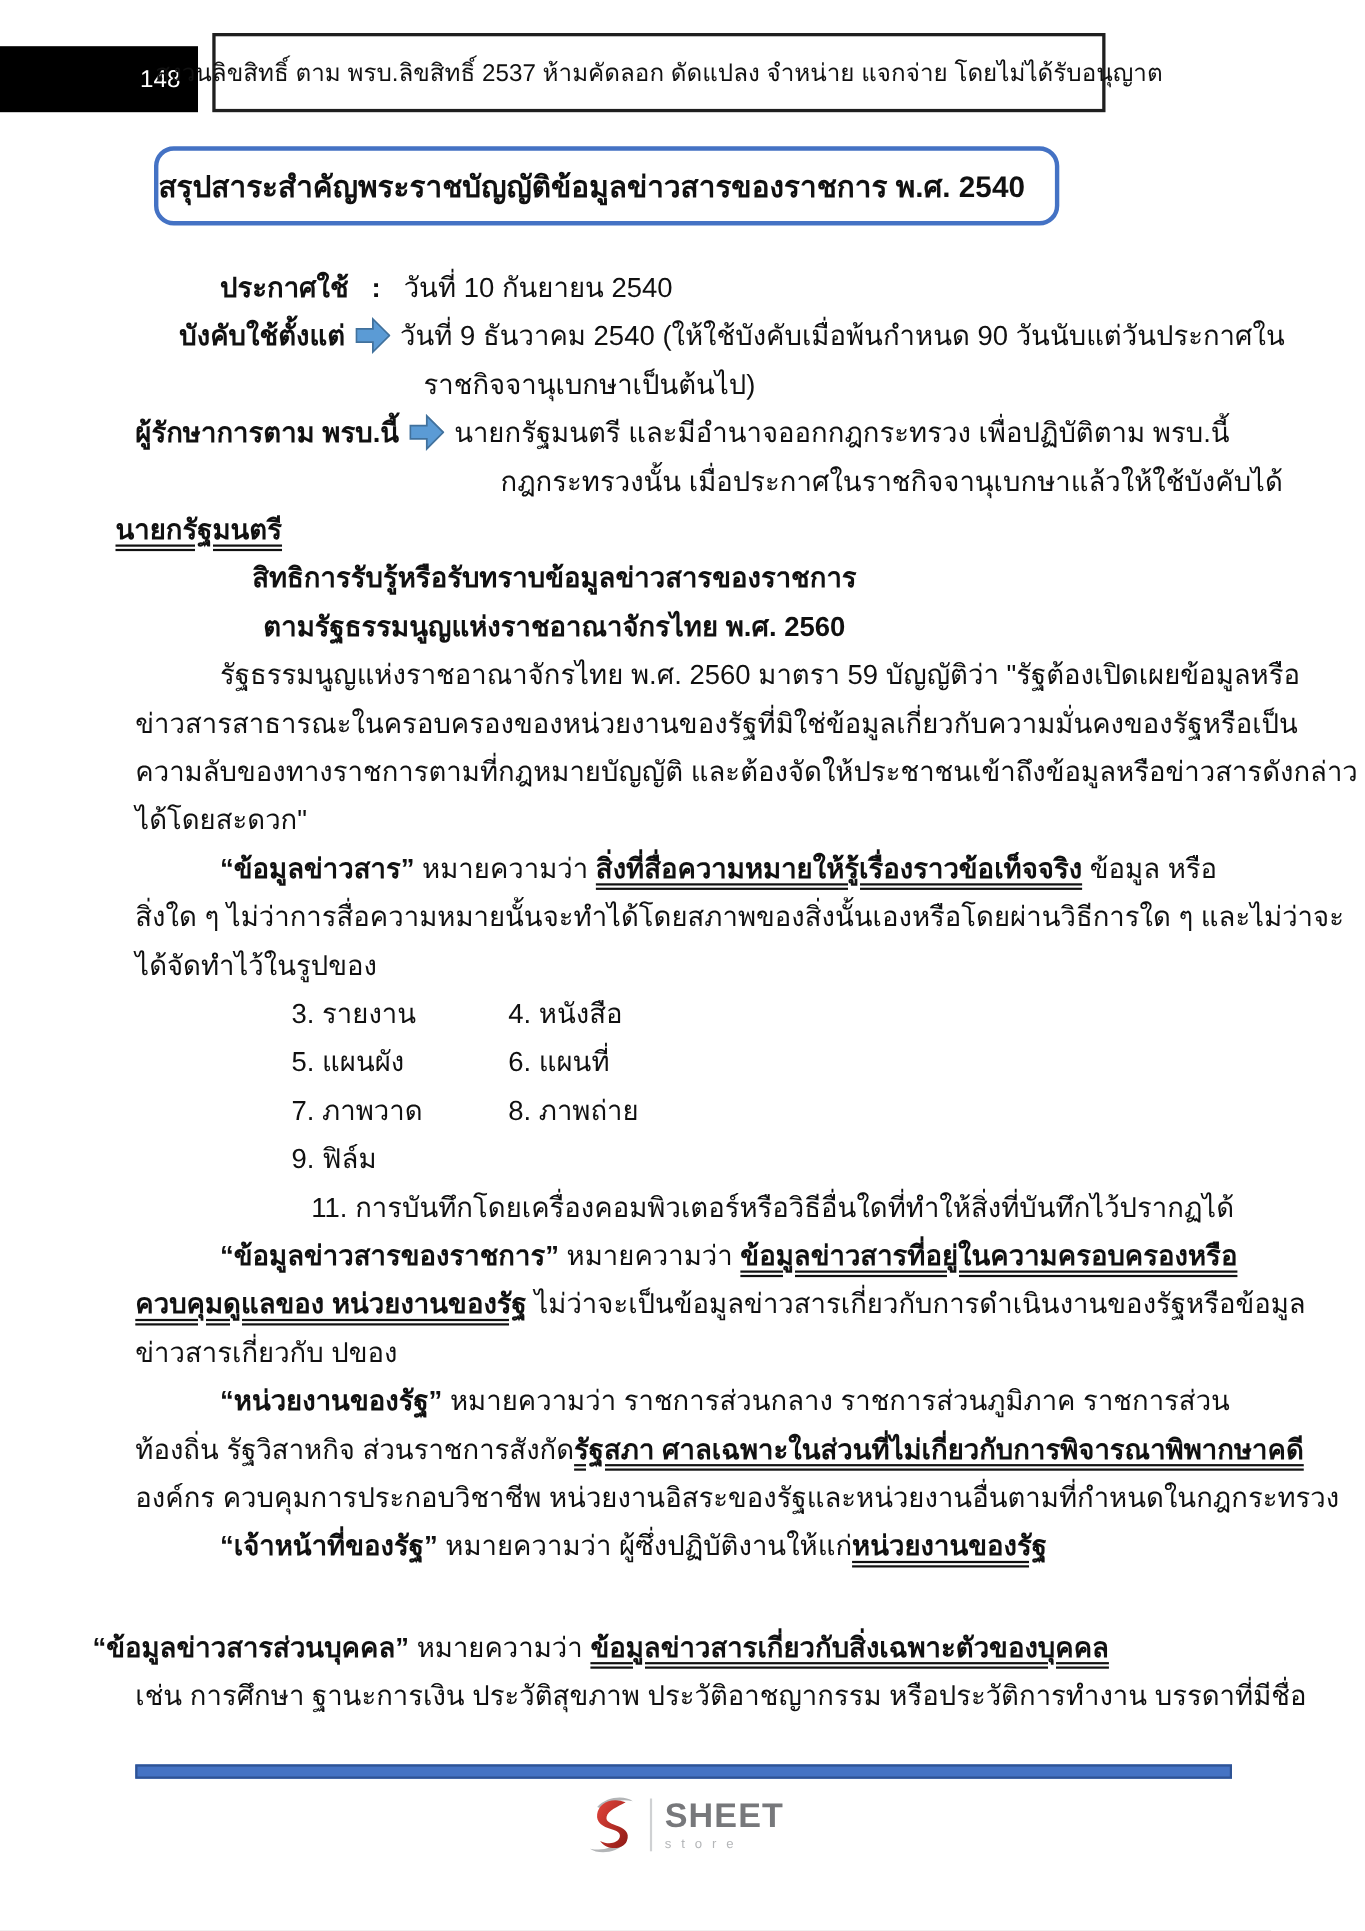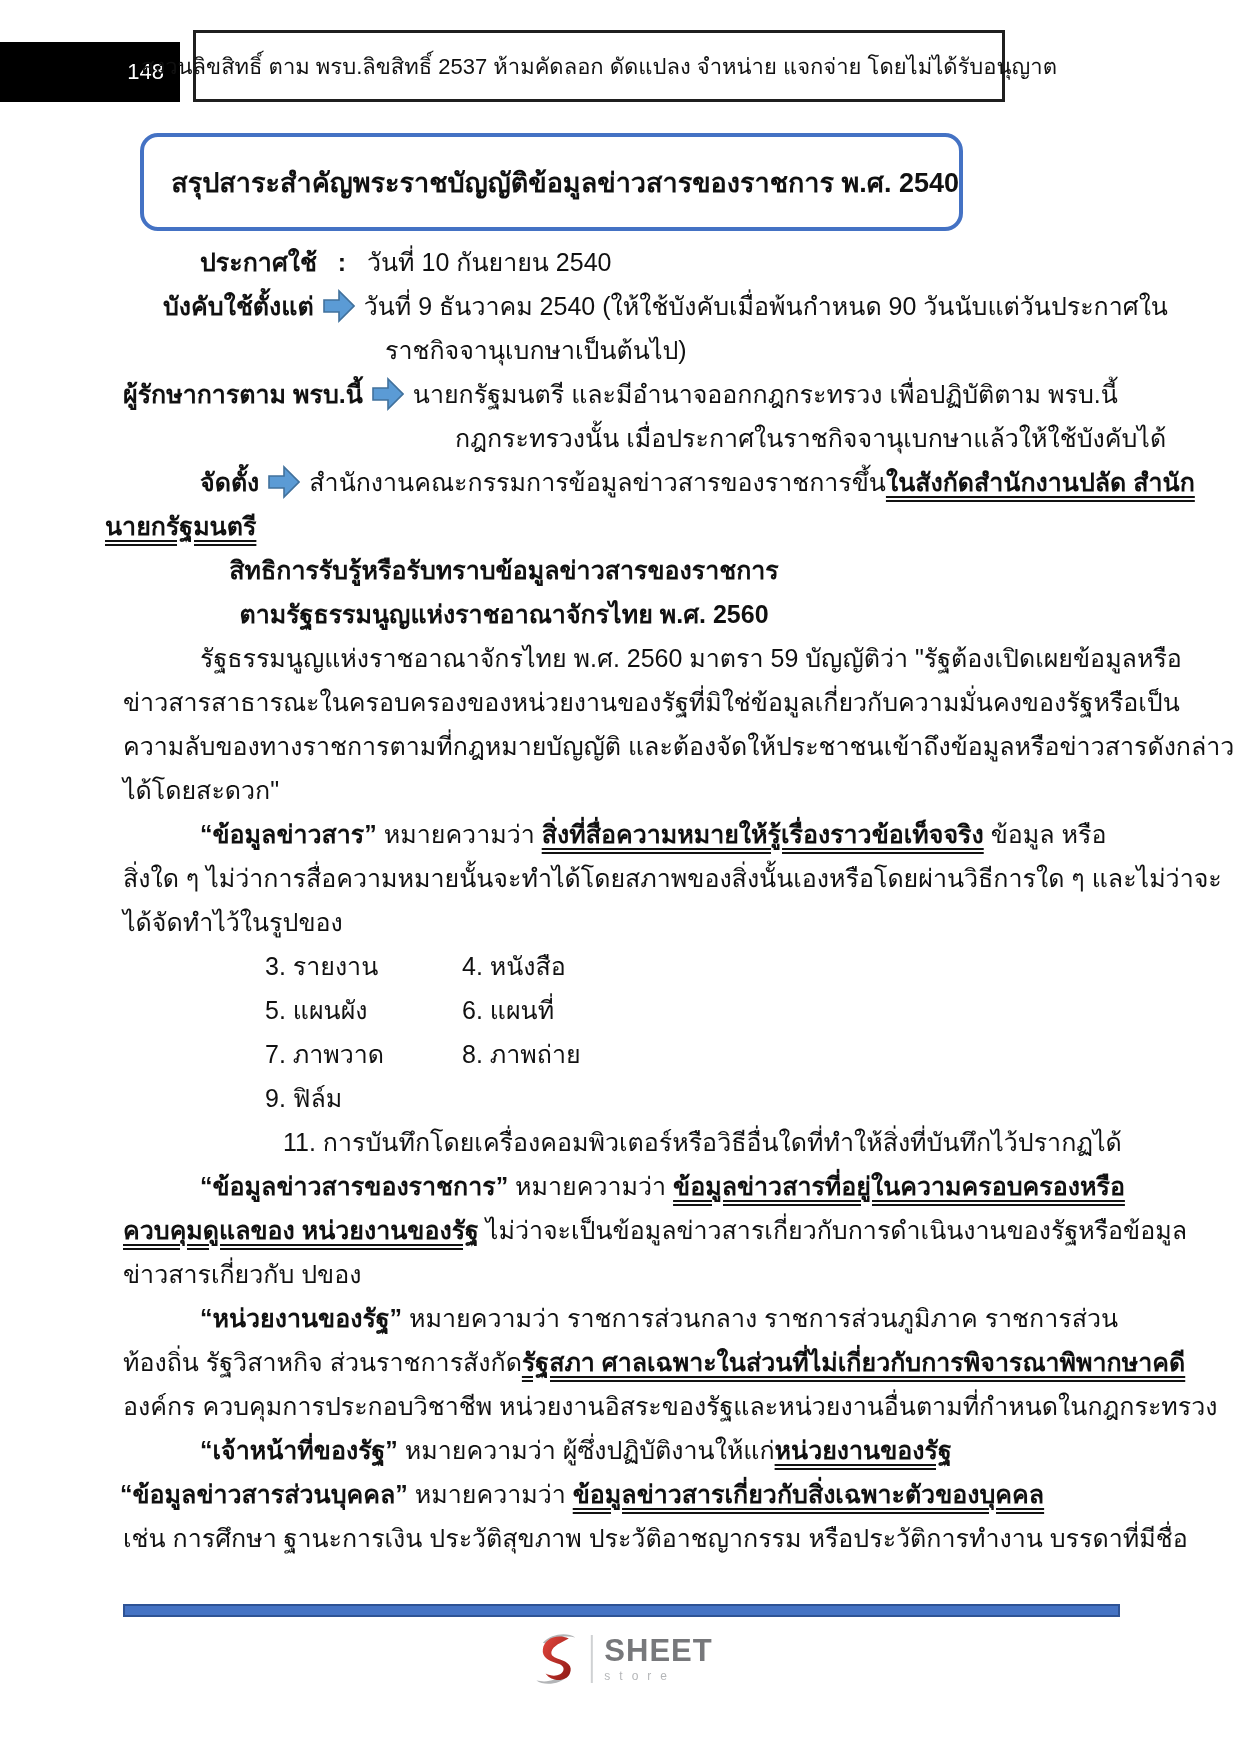--- a/index.html
+++ b/index.html
@@ -14,23 +14,23 @@
     color:#fff;display:flex;align-items:center;justify-content:flex-end;
     padding-right:16px;box-sizing:border-box;font-size:22px;
   }
   #copyright-box{
     position:absolute;left:193px;top:30px;width:812px;height:72px;
     border:3px solid #1f1f1f;box-sizing:border-box;background:#fff;
     display:flex;align-items:center;justify-content:center;
     font-size:22px;white-space:nowrap;
   }
   #title-box{
-    position:absolute;left:140px;top:133px;width:823px;height:98px;
+    position:absolute;left:140px;top:133px;width:823px;height:72px;
     border:4px solid #4472c4;border-radius:18px;box-sizing:border-box;background:#fff;
-    display:flex;align-items:center;justify-content:flex-end;
+    display:flex;align-items:center;justify-content:flex-start;
     font-size:27px;font-weight:700;white-space:nowrap;
   }
   
   #body-lines{position:absolute;left:0;top:240px;width:1008px;}
   .line{position:relative;height:44px;line-height:44px;font-size:25px;white-space:nowrap;box-sizing:border-box;}
   .line.center{text-align:center;}
   .n{font-weight:400;}
   .b{font-weight:700;}
   .bu{font-weight:700;text-decoration:underline;text-decoration-style:double;text-decoration-thickness:from-font;text-underline-offset:5px;}
   .col{position:absolute;top:0;}
@@ -68,23 +68,20 @@
   <div id="body-lines">
       <div class="line" style="padding-left: 200px;"><span class="b">ประกาศใช้</span><span class="b">&nbsp;&nbsp; : &nbsp;&nbsp;</span><span class="n">วันที่ 10 กันยายน 2540</span></div>
       <div class="line" style="padding-left: 163px;"><span class="b">บังคับใช้ตั้งแต่</span><span class="arrow"><svg width="32" height="34" viewBox="0 0 32 34">
             <path d="M1 11 H16 V2 L31 17 L16 32 V23 H1 Z" fill="#5b9bd5" stroke="#41719c" stroke-width="1.6"></path>
           </svg></span><span class="n">วันที่ 9 ธันวาคม 2540 (ให้ใช้บังคับเมื่อพ้นกำหนด 90 วันนับแต่วันประกาศใน</span></div>
       <div class="line" style="padding-left: 385px;"><span class="n">ราชกิจจานุเบกษาเป็นต้นไป)</span></div>
       <div class="line" style="padding-left: 123px;"><span class="b">ผู้รักษาการตาม พรบ.นี้</span><span class="arrow"><svg width="32" height="34" viewBox="0 0 32 34">
             <path d="M1 11 H16 V2 L31 17 L16 32 V23 H1 Z" fill="#5b9bd5" stroke="#41719c" stroke-width="1.6"></path>
           </svg></span><span class="n">นายกรัฐมนตรี และมีอำนาจออกกฎกระทรวง เพื่อปฏิบัติตาม พรบ.นี้</span></div>
       <div class="line" style="padding-left: 455px;"><span class="n">กฎกระทรวงนั้น เมื่อประกาศในราชกิจจานุเบกษาแล้วให้ใช้บังคับได้</span></div>
-      <div class="line" style="padding-left: 200px;"><span class="b">จัดตั้ง</span><span class="arrow"><svg width="32" height="34" viewBox="0 0 32 34">
-            <path d="M1 11 H16 V2 L31 17 L16 32 V23 H1 Z" fill="#5b9bd5" stroke="#41719c" stroke-width="1.6"></path>
-          </svg></span><span class="n">สำนักงานคณะกรรมการข้อมูลข่าวสารของราชการขึ้น</span><span class="bu">ในสังกัดสำนักงานปลัด สำนัก</span></div>
       <div class="line" style="padding-left: 105px;"><span class="bu">นายกรัฐมนตรี</span></div>
       <div class="line center"><span class="b">สิทธิการรับรู้หรือรับทราบข้อมูลข่าวสารของราชการ</span></div>
       <div class="line center"><span class="b">ตามรัฐธรรมนูญแห่งราชอาณาจักรไทย พ.ศ. 2560</span></div>
       <div class="line" style="padding-left: 200px;"><span class="n">รัฐธรรมนูญแห่งราชอาณาจักรไทย พ.ศ. 2560 มาตรา 59 บัญญัติว่า "รัฐต้องเปิดเผยข้อมูลหรือ</span></div>
       <div class="line" style="padding-left: 123px;"><span class="n">ข่าวสารสาธารณะในครอบครองของหน่วยงานของรัฐที่มิใช่ข้อมูลเกี่ยวกับความมั่นคงของรัฐหรือเป็น</span></div>
       <div class="line" style="padding-left: 123px;"><span class="n">ความลับของทางราชการตามที่กฎหมายบัญญัติ และต้องจัดให้ประชาชนเข้าถึงข้อมูลหรือข่าวสารดังกล่าว</span></div>
       <div class="line" style="padding-left: 123px;"><span class="n">ได้โดยสะดวก"</span></div>
       <div class="line" style="padding-left: 200px;"><span class="b">“ข้อมูลข่าวสาร”</span><span class="n"> หมายความว่า </span><span class="bu">สิ่งที่สื่อความหมายให้รู้เรื่องราวข้อเท็จจริง</span><span class="n"> ข้อมูล หรือ</span></div>
       <div class="line" style="padding-left: 123px;"><span class="n">สิ่งใด ๆ ไม่ว่าการสื่อความหมายนั้นจะทำได้โดยสภาพของสิ่งนั้นเองหรือโดยผ่านวิธีการใด ๆ และไม่ว่าจะ</span></div>
       <div class="line" style="padding-left: 123px;"><span class="n">ได้จัดทำไว้ในรูปของ</span></div>
@@ -104,21 +101,21 @@
         <span class="n col" style="left: 265px;">9. ฟิล์ม</span>
       </div>
       <div class="line" style="padding-left: 283px;"><span class="n">11. การบันทึกโดยเครื่องคอมพิวเตอร์หรือวิธีอื่นใดที่ทำให้สิ่งที่บันทึกไว้ปรากฏได้</span></div>
       <div class="line" style="padding-left: 200px;"><span class="b">“ข้อมูลข่าวสารของราชการ”</span><span class="n"> หมายความว่า </span><span class="bu">ข้อมูลข่าวสารที่อยู่ในความครอบครองหรือ</span></div>
       <div class="line" style="padding-left: 123px;"><span class="bu">ควบคุมดูแลของ หน่วยงานของรัฐ</span><span class="n"> ไม่ว่าจะเป็นข้อมูลข่าวสารเกี่ยวกับการดำเนินงานของรัฐหรือข้อมูล</span></div>
       <div class="line" style="padding-left: 123px;"><span class="n">ข่าวสารเกี่ยวกับ ปของ</span></div>
       <div class="line" style="padding-left: 200px;"><span class="b">“หน่วยงานของรัฐ”</span><span class="n"> หมายความว่า ราชการส่วนกลาง ราชการส่วนภูมิภาค ราชการส่วน</span></div>
       <div class="line" style="padding-left: 123px;"><span class="n">ท้องถิ่น รัฐวิสาหกิจ ส่วนราชการสังกัด</span><span class="bu">รัฐสภา ศาลเฉพาะในส่วนที่ไม่เกี่ยวกับการพิจารณาพิพากษาคดี</span></div>
       <div class="line" style="padding-left: 123px;"><span class="n">องค์กร ควบคุมการประกอบวิชาชีพ หน่วยงานอิสระของรัฐและหน่วยงานอื่นตามที่กำหนดในกฎกระทรวง</span></div>
       <div class="line" style="padding-left: 200px;"><span class="b">“เจ้าหน้าที่ของรัฐ”</span><span class="n"> หมายความว่า ผู้ซึ่งปฏิบัติงานให้แก่</span><span class="bu">หน่วยงานของรัฐ</span></div>
-      <div class="line" style="padding-left: 120px;"><span class="b">“ข้อมูลข่าวสารส่วนบุคคล”</span><span class="n"> หมายความว่า </span><span class="bu">ข้อมูลข่าวสารเกี่ยวกับสิ่งเฉพาะตัวของบุคคล</span></div>
+      <div class="line" style="padding-left: 84px; margin-top: 48px;"><span class="b">“ข้อมูลข่าวสารส่วนบุคคล”</span><span class="n"> หมายความว่า </span><span class="bu">ข้อมูลข่าวสารเกี่ยวกับสิ่งเฉพาะตัวของบุคคล</span></div>
       <div class="line" style="padding-left: 123px;"><span class="n">เช่น การศึกษา ฐานะการเงิน ประวัติสุขภาพ ประวัติอาชญากรรม หรือประวัติการทำงาน บรรดาที่มีชื่อ</span></div>
     </div>
 
   <div id="footer-bar"></div>
 
   <div id="logo">
     <svg width="54" height="54" viewBox="0 0 100 100">
       <defs>
         <linearGradient id="rg" x1="0" y1="0" x2="1" y2="1">
           <stop offset="0" stop-color="#e2453c"></stop>

